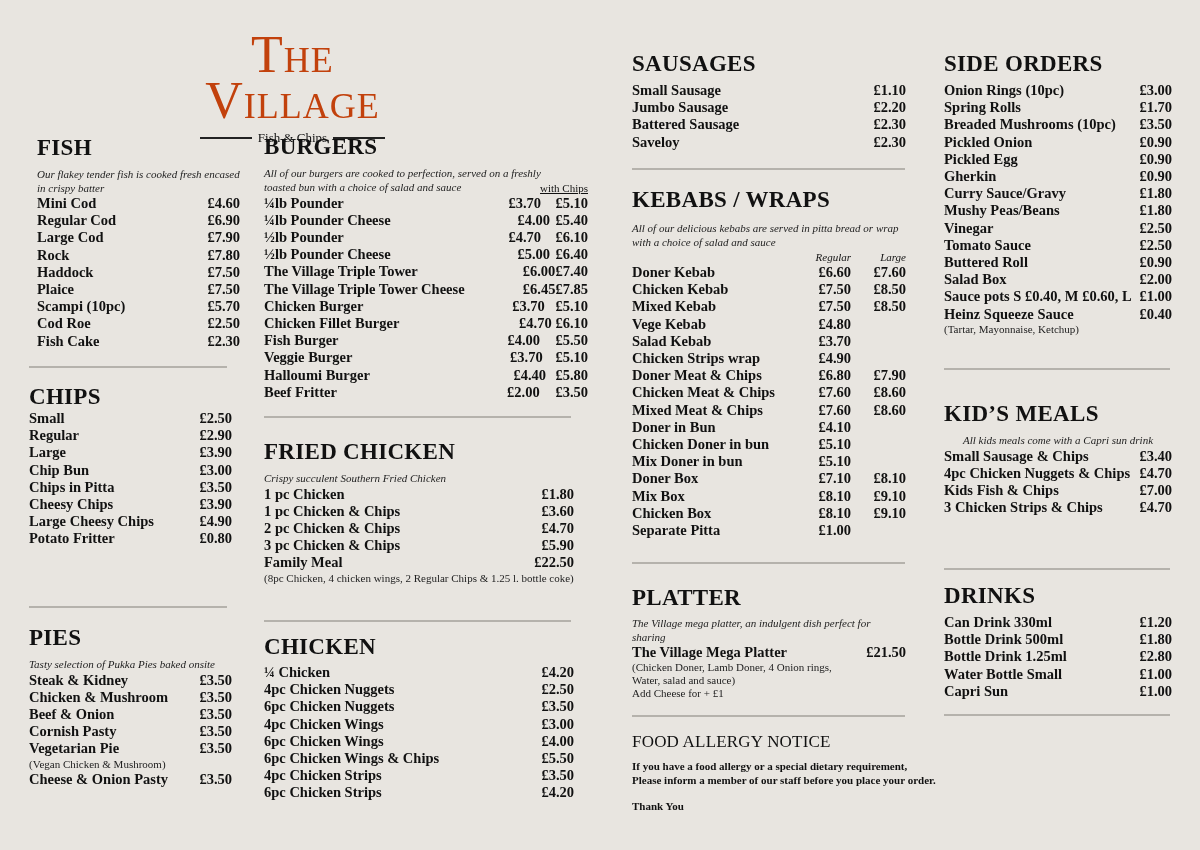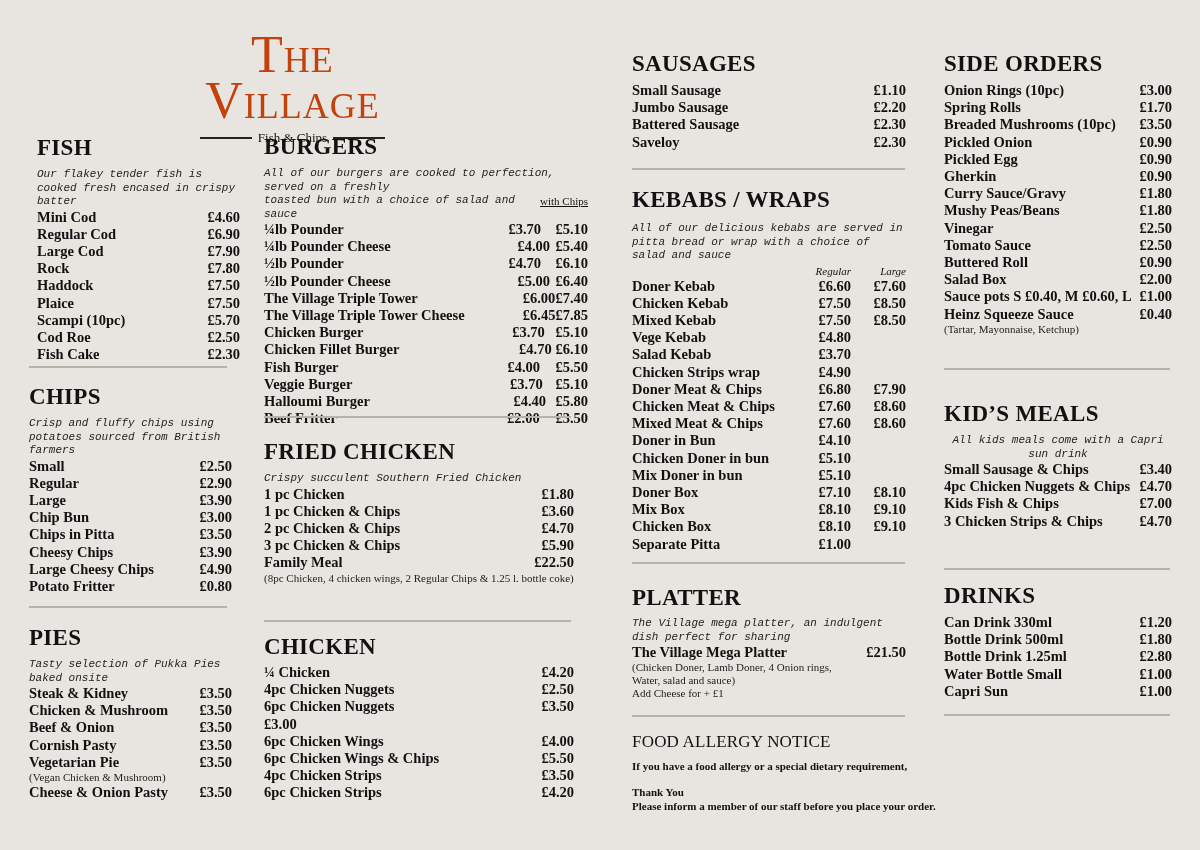--- a/index.html
+++ b/index.html
@@ -25,21 +25,21 @@
   }
   .brand-sub .rule { width: 52px; height: 2px; background: #222; }
 
   .section { position: absolute; }
   .sec-title {
     font-family: "Liberation Serif", serif;
     font-size: 23px; font-weight: bold; line-height: 26px; letter-spacing: 0.3px;
   }
   .sec-title.light { font-weight: normal; font-size: 17px; letter-spacing: 0.2px; }
   .sec-desc {
-    font-family: Liberation Mono, monospace; font-style: italic;
+    font-family: Liberation Serif, serif; font-style: italic;
     font-size: 11px; line-height: 13.5px; margin-top: 8px; color: #222;
   }
   .row {
     display: flex; align-items: baseline;
     font-family: "Liberation Serif", serif; font-weight: bold;
     font-size: 14.5px; line-height: 17.2px; color: #111;
   }
   .row .name { flex: 1; white-space: nowrap; }
   .row .price { text-align: right; white-space: nowrap; }
   .note {
@@ -106,21 +106,20 @@
       <div class="row">
         <span class="name">Fish Cake</span>
         <span class="price">£2.30</span>
       </div>
     </div>
 </div>
 <div class="divider" style="left:29px; top:366px; width:198px;"></div>
 
 <div class="section" style="left:29px; top:384px; width:203px;">
   <div class="sec-title">CHIPS</div>
-  <div class="sec-desc" style="margin-top:7px;">Crisp and fluffy chips using potatoes sourced from British farmers</div>
   <div>
       <div class="row">
         <span class="name">Small</span>
         <span class="price">£2.50</span>
       </div>
       <div class="row">
         <span class="name">Regular</span>
         <span class="price">£2.90</span>
       </div>
       <div class="row">
@@ -294,20 +293,21 @@
       </div>
       <div class="row">
         <span class="name">4pc Chicken Nuggets</span>
         <span class="price">£2.50</span>
       </div>
       <div class="row">
         <span class="name">6pc Chicken Nuggets</span>
         <span class="price">£3.50</span>
       </div>
       <div class="row">
+        <span class="name">4pc Chicken Wings</span>
         <span class="price">£3.00</span>
       </div>
       <div class="row">
         <span class="name">6pc Chicken Wings</span>
         <span class="price">£4.00</span>
       </div>
       <div class="row">
         <span class="name">6pc Chicken Wings &amp; Chips</span>
         <span class="price">£5.50</span>
       </div>
@@ -447,22 +447,22 @@
   </div>
   <div class="note">(Chicken Doner, Lamb Doner, 4 Onion rings,</div>
   <div class="note">Water, salad and sauce)</div>
   <div class="note">Add Cheese for + £1</div>
 </div>
 <div class="divider" style="left:632px; top:715px; width:273px;"></div>
 
 <div class="section" style="left:632px; top:729px; width:360px;">
   <div class="sec-title light">FOOD ALLERGY NOTICE</div>
   <div class="allergy-text" style="margin-top:4px;">If you have a food allergy or a special dietary requirement,</div>
+  <div class="allergy-text">Please inform a member of our staff before you place your order.</div>
   <div class="allergy-text" style="margin-top:12px;">Thank You</div>
-  <div class="allergy-text">Please inform a member of our staff before you place your order.</div>
 </div>
 
 <div class="section" style="left:944px; top:51px; width:228px;">
   <div class="sec-title">SIDE ORDERS</div>
   <div style="height:5px;"></div>
   <div>
       <div class="row">
         <span class="name">Onion Rings (10pc)</span>
         <span class="price">£3.00</span>
       </div>

